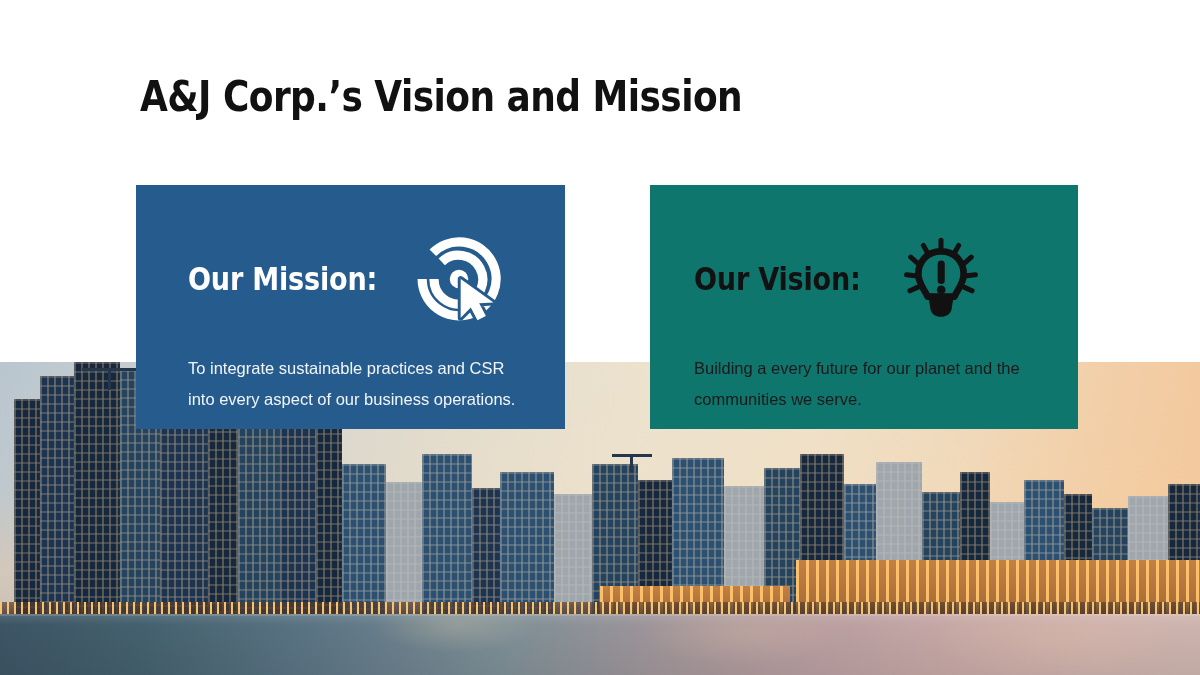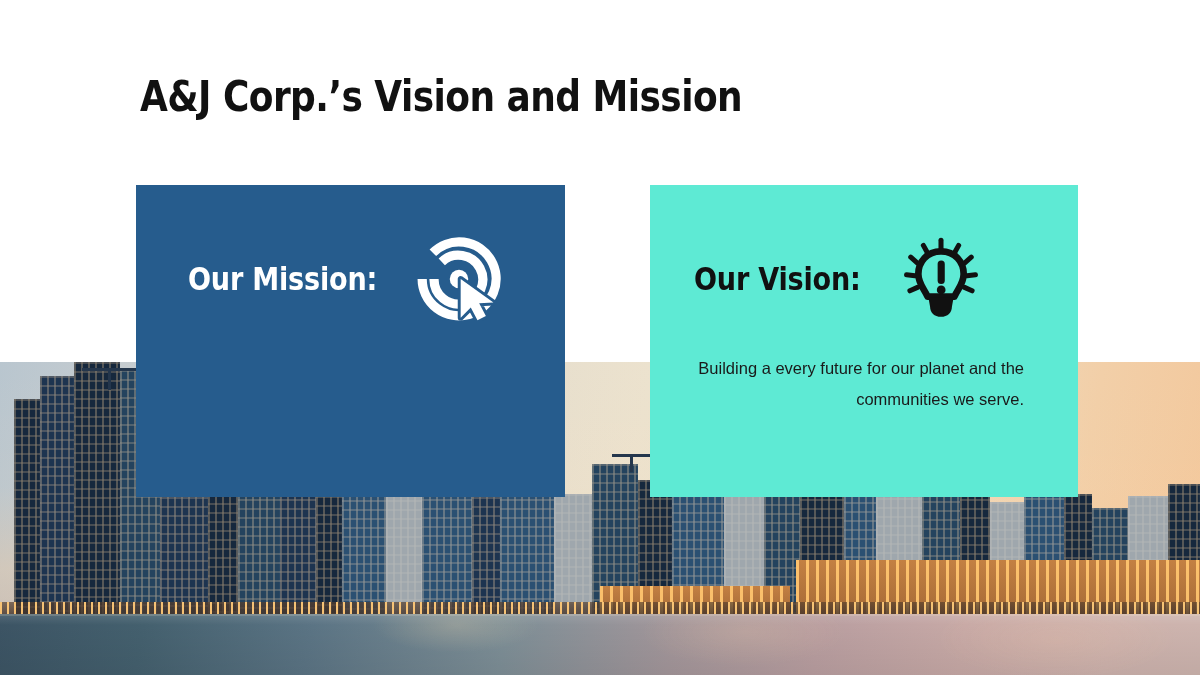--- a/index.html
+++ b/index.html
@@ -159,32 +159,31 @@
     font-stretch: condensed;
     transform: scaleX(0.93);
     transform-origin: left center;
     white-space: nowrap;
   }
 
   
   .card {
     position: absolute;
     top: 185px;
-    height: 312px;
-    text-align: right;
+    height: 244px;
   }
   .card-mission {
     left: 136px;
     width: 429px;
     background: #265c8d;
   }
   .card-vision {
     left: 650px;
     width: 428px;
-    background: #5eead4;
+    background: #0f766e;
   }
 
   .card-head {
     position: absolute;
     top: 57px;
     left: 52px;
     right: 26px;
     height: 74px;
     display: flex;
     align-items: center;
@@ -299,20 +298,21 @@
 
         <path d="M 50 21 A 29 29 0 1 1 29 29" fill="none" stroke="#ffffff" stroke-width="11" stroke-linecap="butt" transform="rotate(-45 50 50)"></path>
 
         <circle cx="50" cy="50" r="11" fill="#ffffff"></circle>
 
         <path d="M 52 50 L 52 96 L 64 84 L 72 99 L 82 94 L 74 79 L 91 78 Z" fill="#ffffff" stroke="#265c8d" stroke-width="7" stroke-linejoin="round"></path>
         <path d="M 52 50 L 52 96 L 64 84 L 72 99 L 82 94 L 74 79 L 91 78 Z" fill="#ffffff"></path>
       </svg>
     </div>
 
+    <p class="card-body">To integrate sustainable practices and CSR into every aspect of our business operations.</p>
   </section>
 
   <section class="card card-vision">
 
     <div class="card-head">
       <span class="head-text">Our Vision:</span>
 
       <svg class="head-icon" viewBox="0 0 100 100">
         <g stroke="#111111" stroke-width="6" stroke-linecap="round">
 

